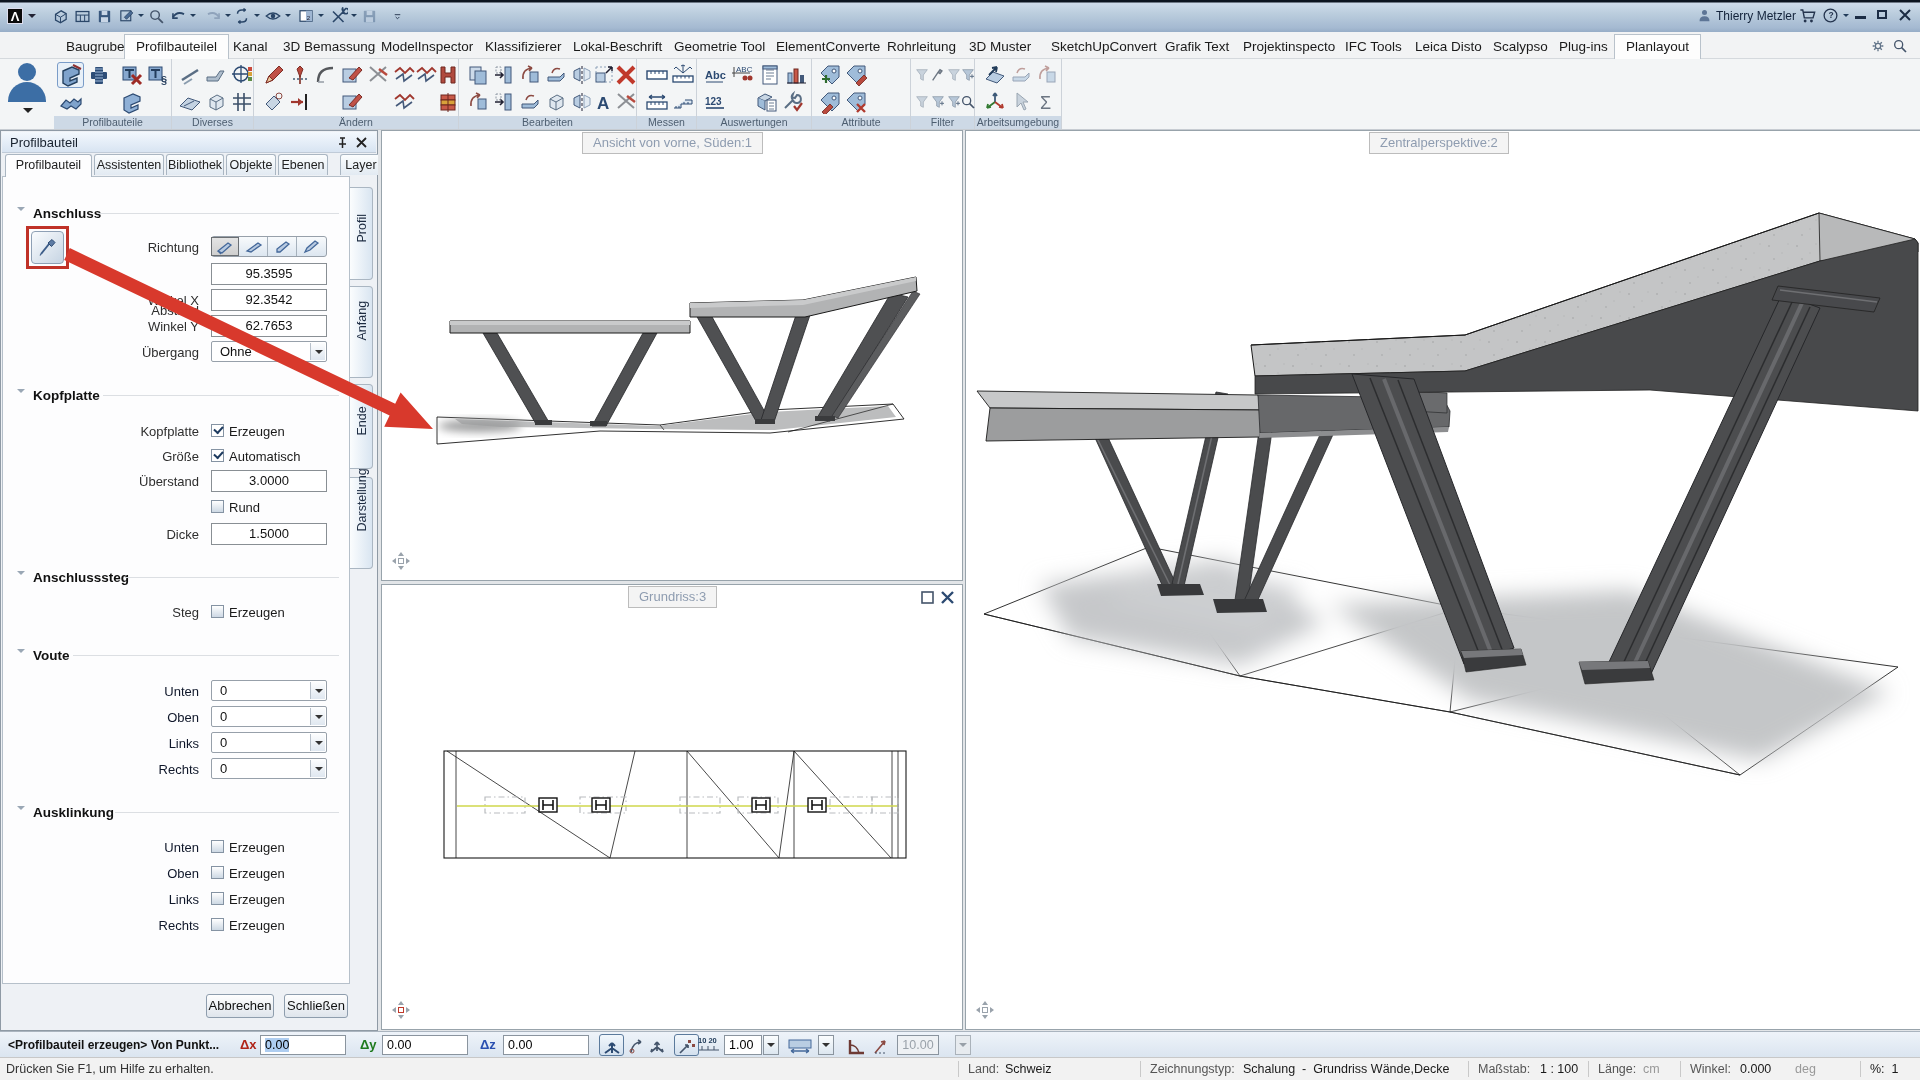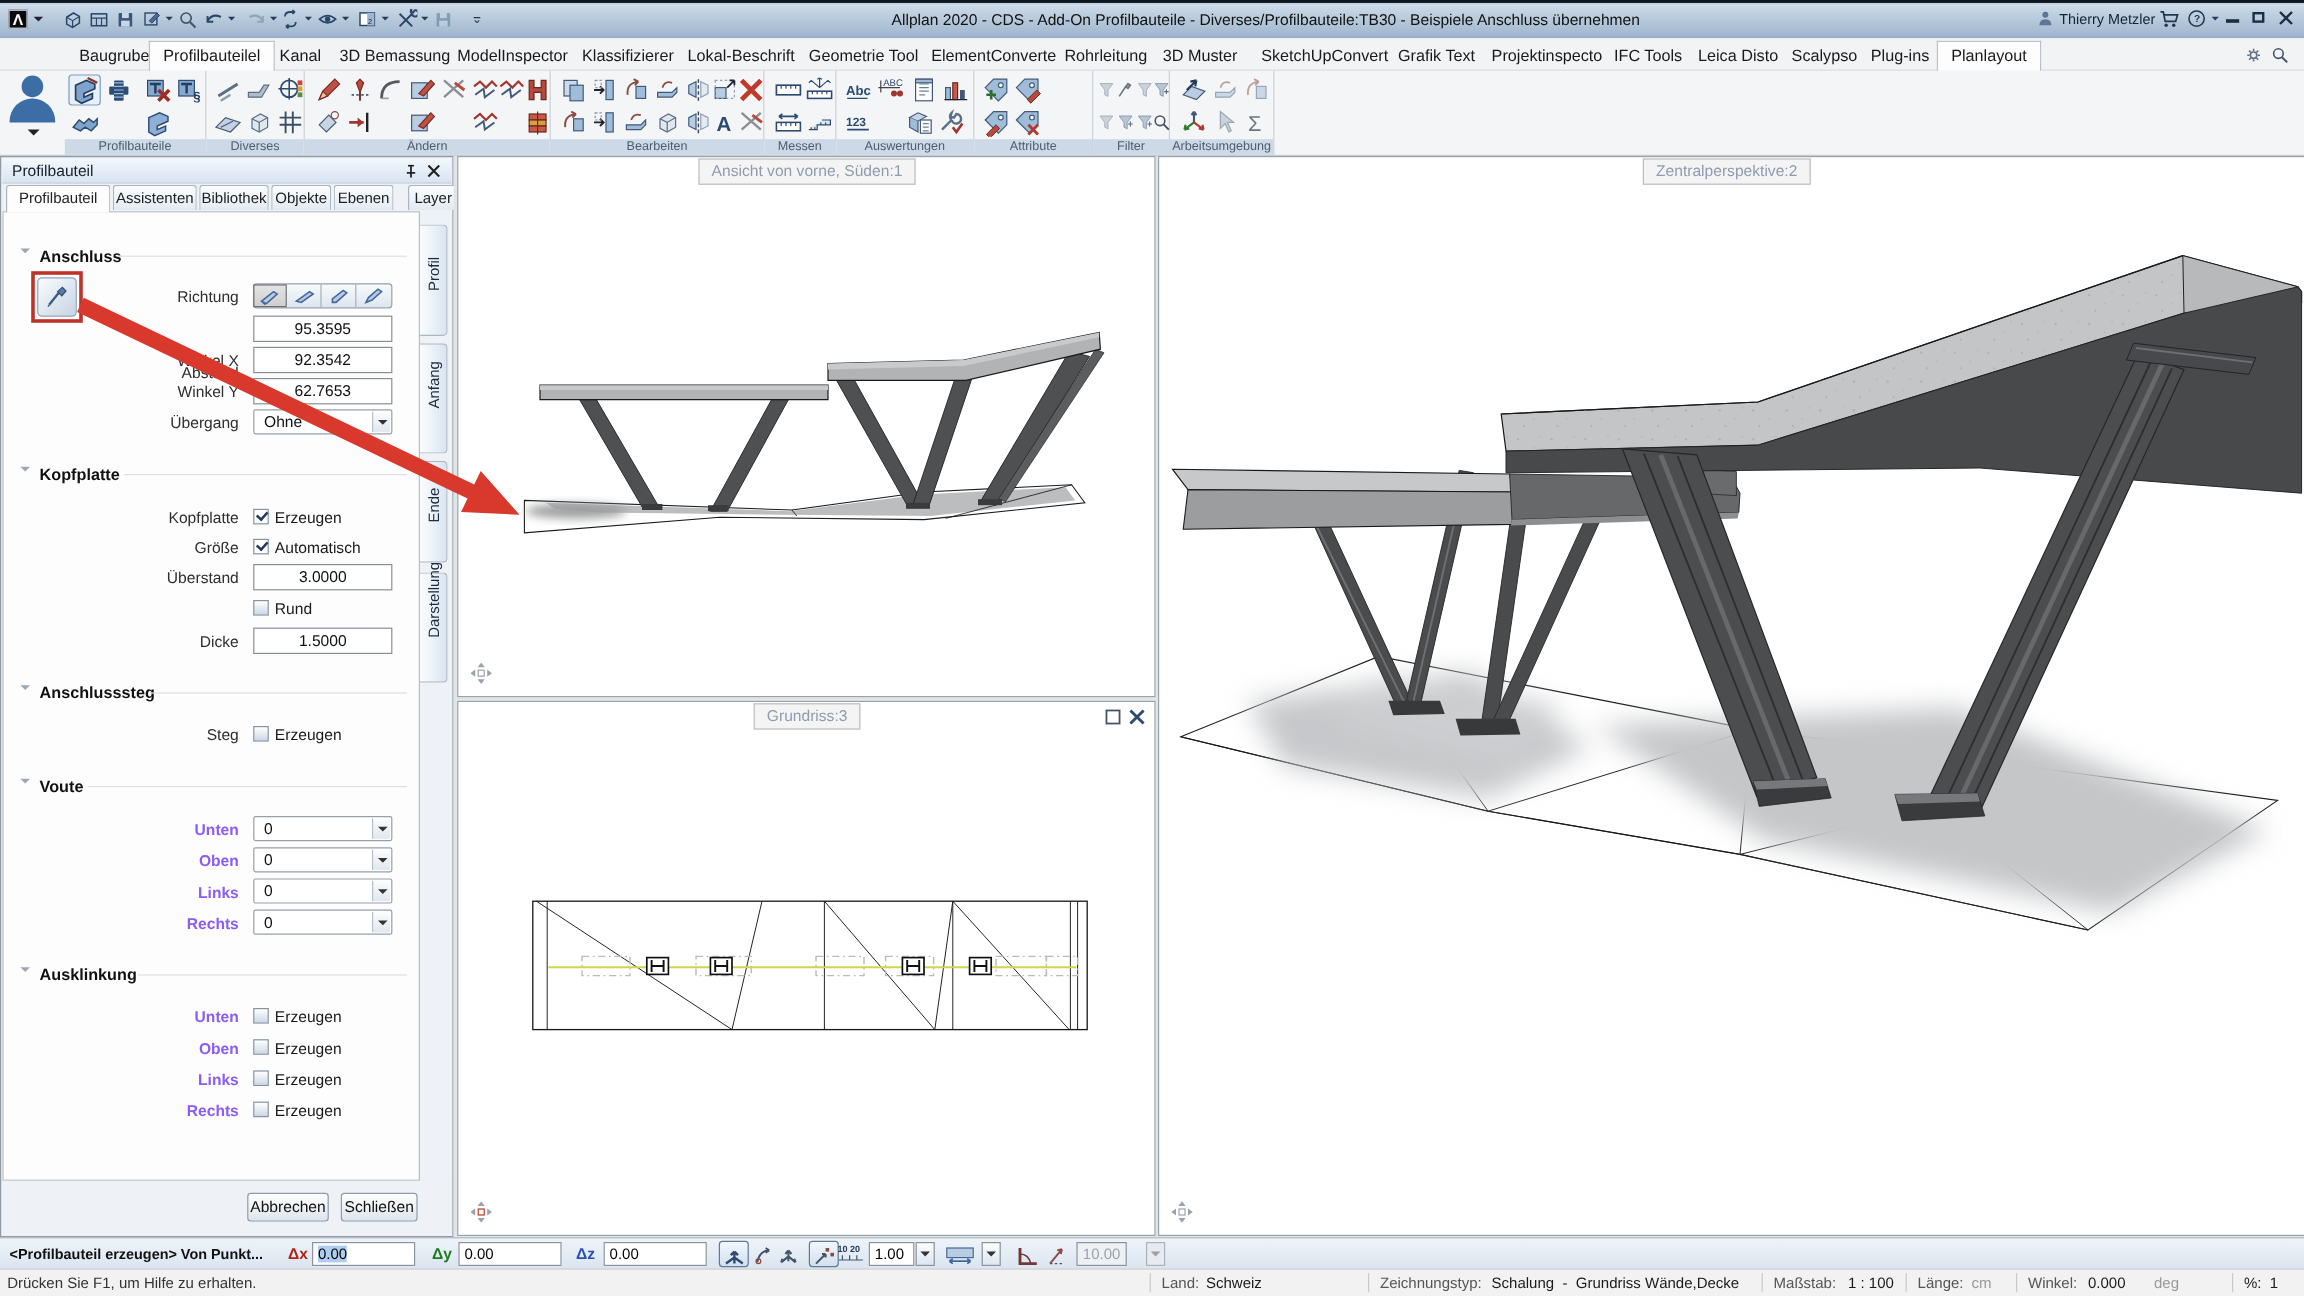--- a/index.html
+++ b/index.html
@@ -39,21 +39,21 @@
 .ptab.active { background:#fdfdfe; height:23px; z-index:3; }
 #pcontent { position:absolute; left:1px; top:45px; width:348px; bottom:46px; background:#fdfdfe; border:1px solid #b6c0ca; }
 #pbottom { position:absolute; left:1px; bottom:1px; right:1px; height:45px; background:#eef1f5; }
 .pbtn { position:absolute; bottom:11px; height:24px; background:linear-gradient(#fefefe,#dfe5ec); border:1px solid #8e9dad; border-radius:3px; font-size:13px; color:#111; text-align:center; line-height:22px; }
 .vtab { position:absolute; left:349px; width:23px; background:linear-gradient(90deg,#fbfdfe,#d9e5f1); border:1px solid #aab6c2; border-left:none; border-radius:0 4px 4px 0; color:#1d2c42; font-size:12.5px; }
 .vtab span { position:absolute; left:3px; top:50%; transform:translateY(-50%) rotate(-90deg); transform-origin:center; white-space:nowrap; display:block; width:17px; text-align:center; }
 .sect { position:absolute; left:14px; font-weight:bold; font-size:13.5px; color:#111; }
 .sect .tri { display:inline-block; width:0; height:0; border:4px solid transparent; border-top-color:#9aa7b5; vertical-align:3px; margin-right:8px; }
 .sline { position:absolute; height:1px; background:#dcdfe3; }
 .plabel { position:absolute; width:120px; text-align:right; color:#2e2e2e; font-size:13px; }
-.plabel.b { font-weight:bold; color:#8b5cf6; }
+.plabel.b { font-weight:normal; color:#0f172a; }
 .pinput { position:absolute; left:208px; width:116px; height:22px; border:1px solid #898f94; background:#fff; text-align:center; line-height:20px; font-size:13px; color:#111; }
 .pcombo { position:absolute; left:208px; width:116px; height:21px; border:1px solid #97a0aa; background:#fff; border-radius:2px; font-size:13px; color:#111; }
 .pcombo .txt { position:absolute; left:8px; top:2px; }
 .pcombo .btn { position:absolute; right:1px; top:1px; bottom:1px; width:15px; background:linear-gradient(#fcfdfe,#dfe7f0); border-left:1px solid #b7c0ca; }
 .pcombo .btn:after { content:""; position:absolute; left:4px; top:7px; border:4px solid transparent; border-top-color:#333; }
 .chk { position:absolute; left:208px; width:13px; height:13px; border:1px solid #8593a3; background:#fff; }
 .chk.un { background:linear-gradient(#fff,#cdd8e4); }
 .chk.on:after { content:""; position:absolute; left:2px; top:1px; width:7px; height:4px; border-left:2px solid #1d3a5f; border-bottom:2px solid #1d3a5f; transform:rotate(-48deg); }
 .chklab { position:absolute; left:226px; color:#1a1a1a; font-size:13px; }
 #eyebtn { position:absolute; left:28px; top:54px; width:33px; height:33px; border:1px solid #8ea0b5; border-radius:4px; background:linear-gradient(135deg,#fafcfe,#c6d4e3); }
@@ -398,21 +398,20 @@
   <svg class="abs" style="left:330px;top:7px" width="18" height="18" viewBox="0 0 24 24">
       <use href="#i-tools"></use>
     </svg>
   <div class="tba" style="left:351px;"></div>
   <svg class="abs" style="left:361px;top:8px;opacity:.4" width="17" height="17" viewBox="0 0 24 24">
       <use href="#i-save"></use>
     </svg>
   <svg class="abs" style="left:392px;top:11px" width="11" height="11" viewBox="0 0 24 24">
       <use href="#i-chev"></use>
     </svg>
-  <div id="title">Allplan 2020 - CDS - Add-On Profilbauteile - Diverses/Profilbauteile:TB30 - Beispiele Anschluss übernehmen</div>
   <svg class="abs" style="left:1697px;top:8px" width="15" height="15" viewBox="0 0 24 24">
       <use href="#i-person"></use>
     </svg>
   <div id="user">Thierry Metzler</div>
   <svg class="abs" style="left:1798px;top:6px" width="19" height="19" viewBox="0 0 24 24">
       <use href="#i-cart"></use>
     </svg>
   <svg class="abs" style="left:1822px;top:7px" width="17" height="17" viewBox="0 0 24 24">
       <use href="#i-help"></use>
     </svg>

